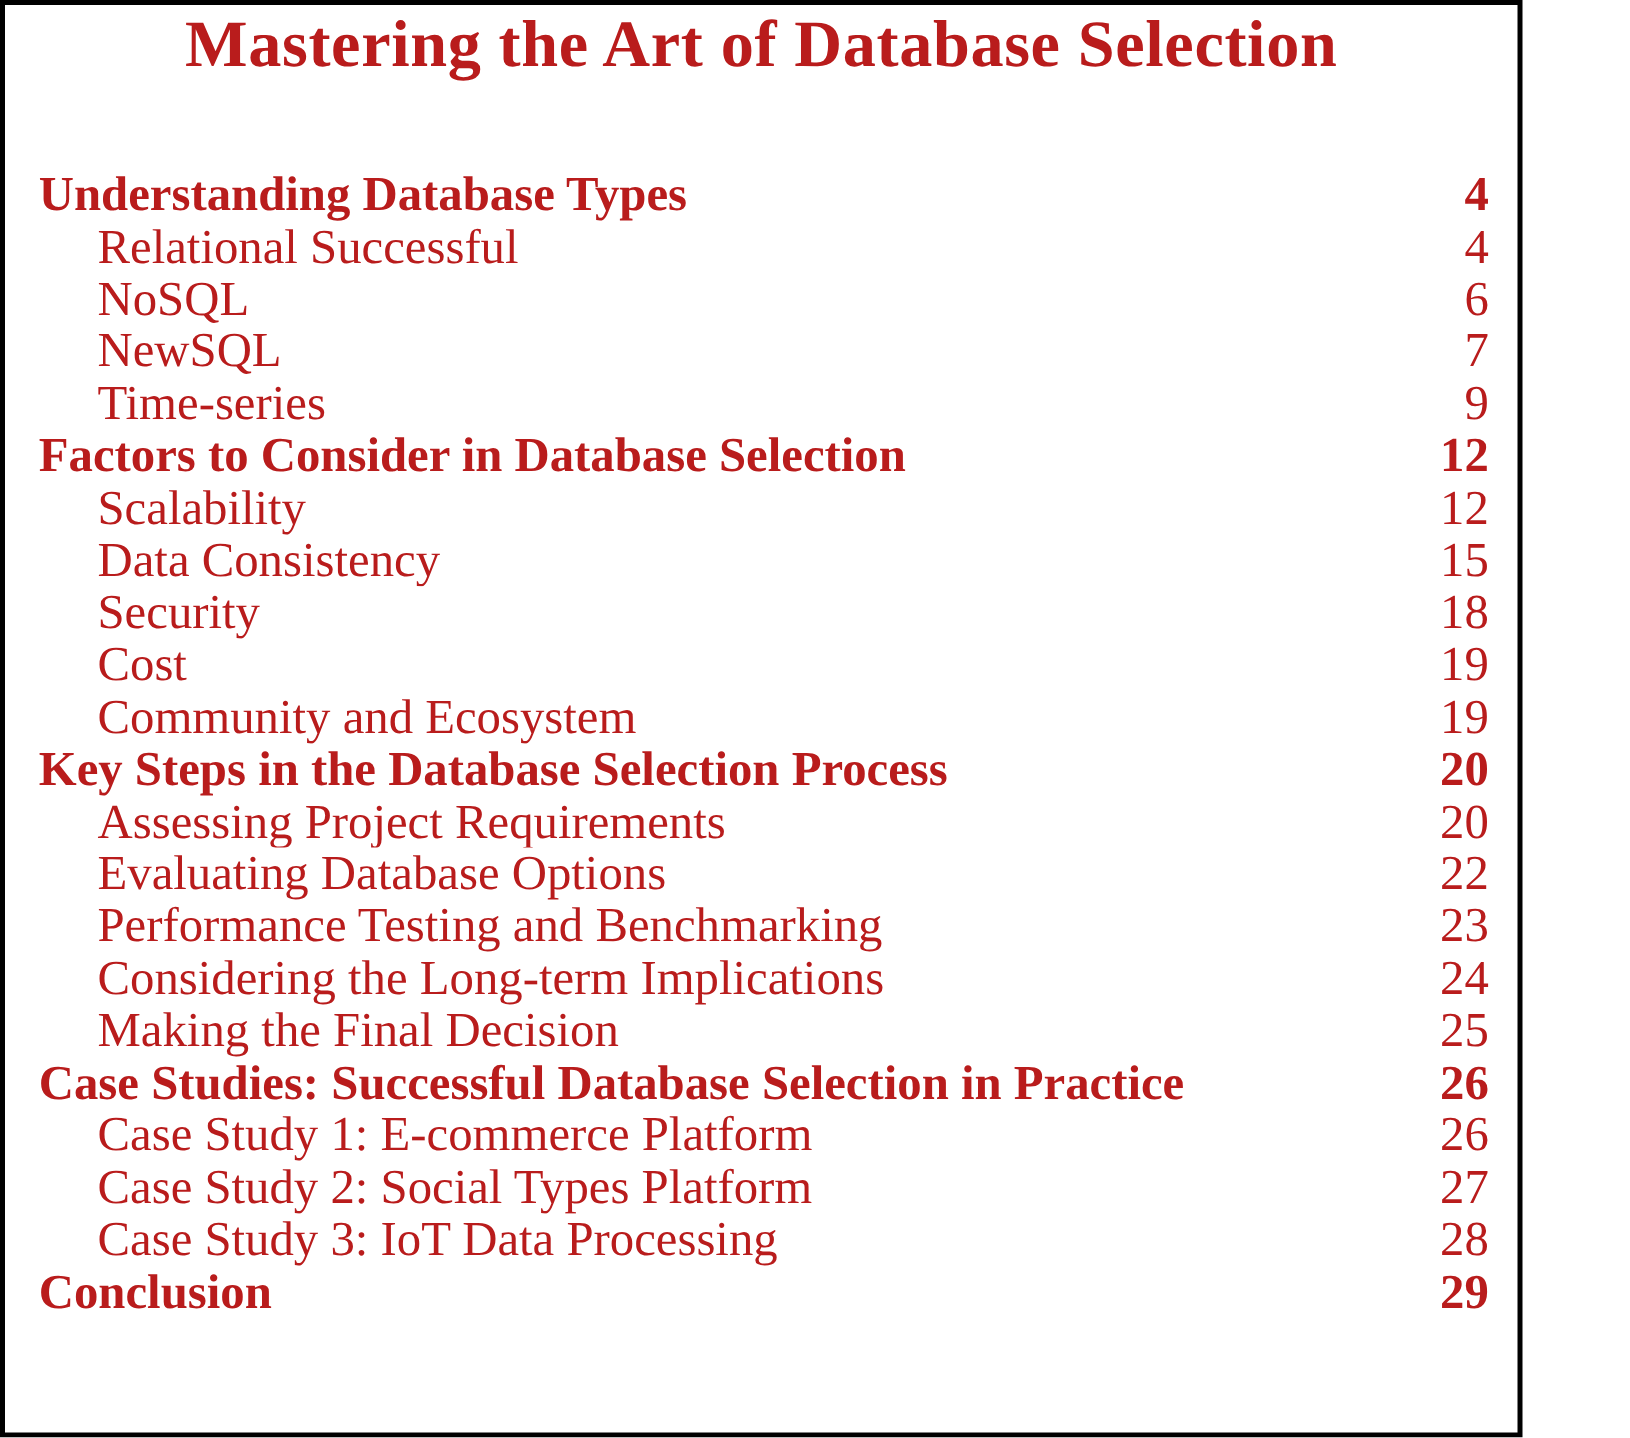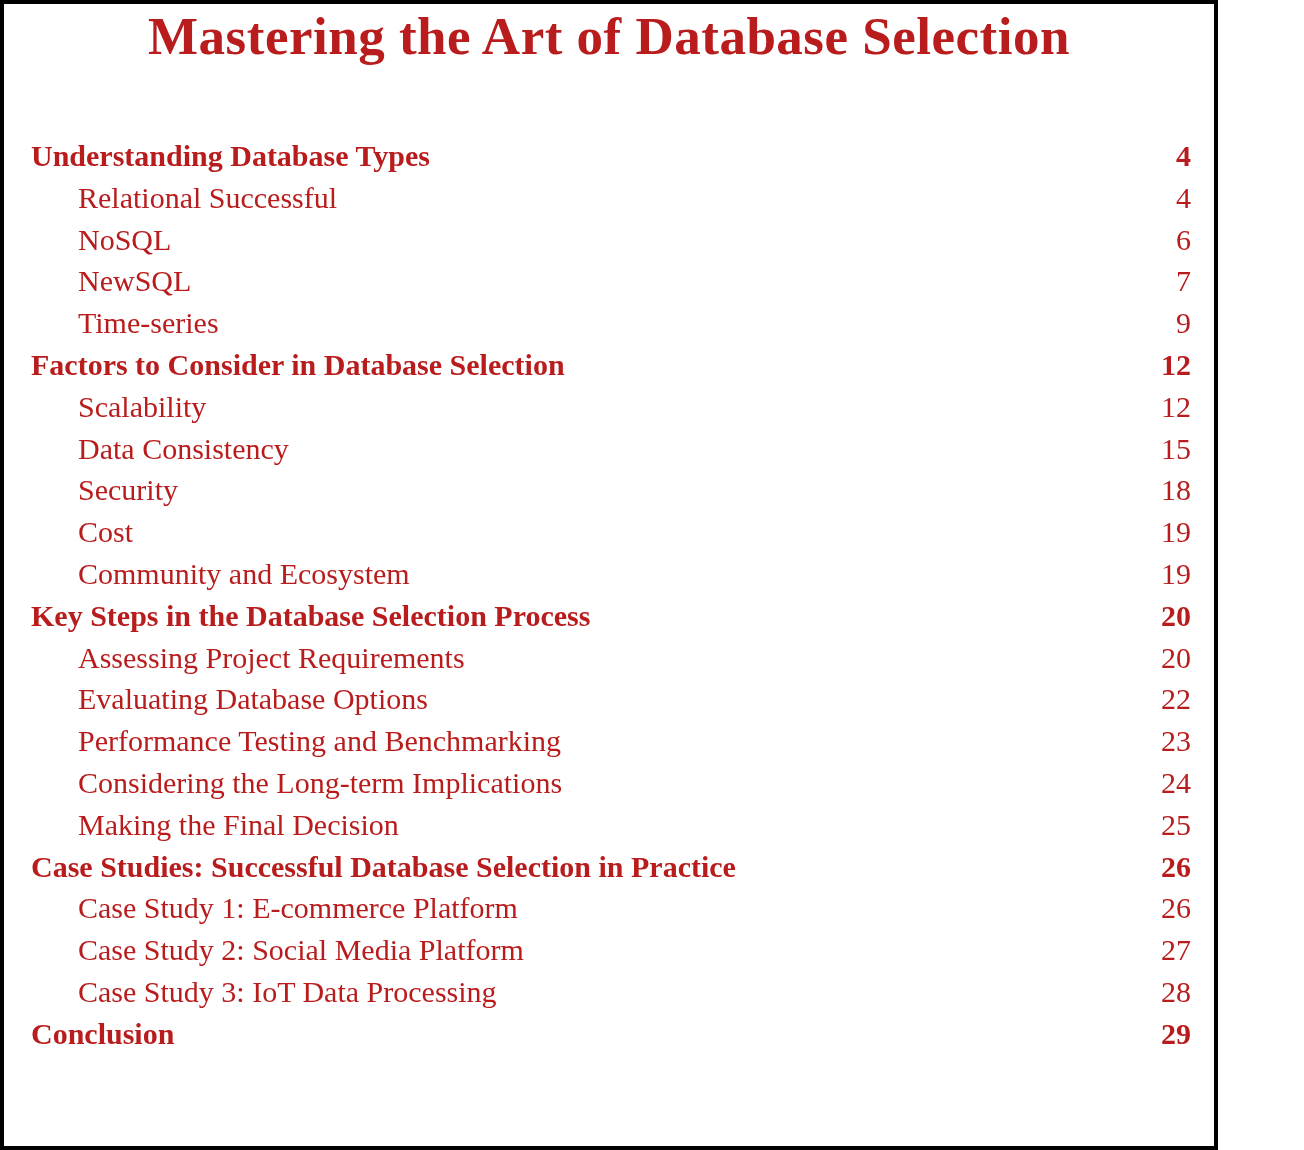--- a/index.html
+++ b/index.html
@@ -29,21 +29,21 @@
     letter-spacing: 0.5px;
     white-space: nowrap;
   }
   .toc {
     margin: 67px 23px 0 27px;
   }
   .toc-row {
     display: flex;
     justify-content: space-between;
     align-items: baseline;
-    font-size: 30px;
+    font-size: 39px;
     line-height: 41.8px;
     white-space: nowrap;
     gap: 13px;
   }
   .toc-row.level-0 { font-weight: bold; }
   .toc-row.level-1 .toc-label { padding-left: 47px; }
   .toc-label { flex: 1 1 auto; overflow: hidden; }
   .toc-page { flex: 0 0 auto; text-align: right; padding-left: 20px; }
 </style>
 </head>
@@ -122,21 +122,21 @@
   </div>
       <div class="toc-row level-0">
     <span class="toc-label">Case Studies: Successful Database Selection in Practice</span>
     <span class="toc-page">26</span>
   </div>
       <div class="toc-row level-1">
     <span class="toc-label">Case Study 1: E-commerce Platform</span>
     <span class="toc-page">26</span>
   </div>
       <div class="toc-row level-1">
-    <span class="toc-label">Case Study 2: Social Media Platform</span>
+    <span class="toc-label">Case Study 2: Social Types Platform</span>
     <span class="toc-page">27</span>
   </div>
       <div class="toc-row level-1">
     <span class="toc-label">Case Study 3: IoT Data Processing</span>
     <span class="toc-page">28</span>
   </div>
       <div class="toc-row level-0">
     <span class="toc-label">Conclusion</span>
     <span class="toc-page">29</span>
   </div>

